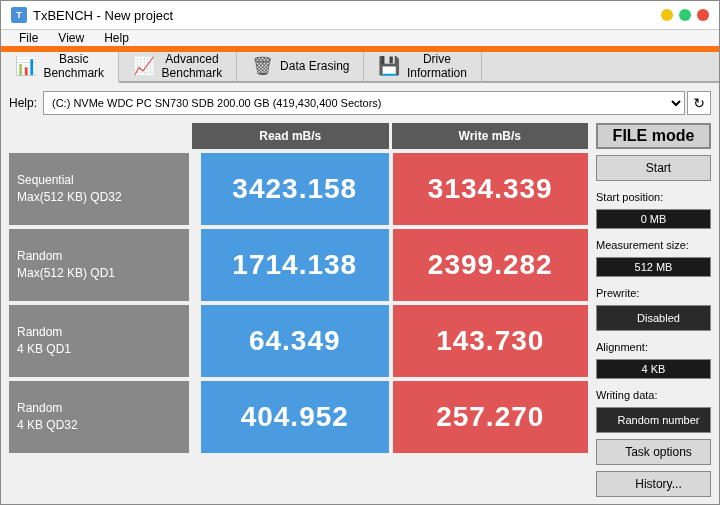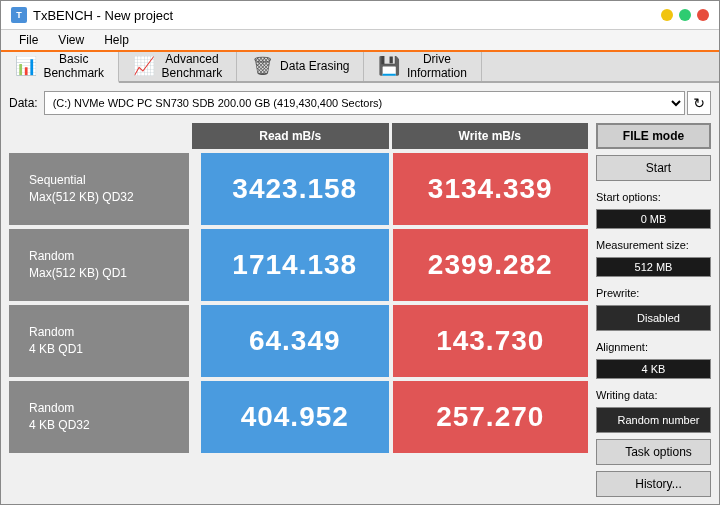--- a/index.html
+++ b/index.html
@@ -51,21 +51,21 @@
       border-radius: 50%;
       cursor: pointer;
     }
     .title-btn.close { background: #e74c3c; }
     .title-btn.minimize { background: #f1c40f; }
     .title-btn.maximize { background: #2ecc71; }
 
     
     .menu-bar {
       background: #f5f5f5;
-      border-bottom: 2px solid #f97316;
+      border-bottom: 6px solid #f97316;
       display: flex;
       padding: 2px 8px;
       height: 22px;
       align-items: center;
     }
     .menu-item {
       padding: 2px 10px;
       cursor: pointer;
       font-size: 12px;
     }
@@ -166,21 +166,21 @@
 
     .table-row {
       display: grid;
       grid-template-columns: 180px 1fr 1fr;
       gap: 4px;
       height: 72px;
     }
     .row-label {
       background: #888;
       color: white;
-      padding: 8px 20px;
+      padding: 8px 8px;
       display: flex;
       align-items: center;
       font-size: 12px;
       line-height: 1.4;
     }
     .row-value {
       display: flex;
       align-items: center;
       justify-content: center;
       font-size: 28px;
@@ -250,21 +250,21 @@
       gap: 6px;
       background: #f0f0f0;
     }
 
     .file-mode-btn {
       width: 100%;
       height: 26px;
       border: 2px solid #888;
       background: #d0d0d0;
       cursor: pointer;
-      font-size: 12px;
+      font-size: 16px;
       font-weight: bold;
     }
   </style>
 </head>
 <body>
 
 <div class="window-wrapper">
 
   <div class="title-bar">
     <div class="title-bar-left">
@@ -299,21 +299,21 @@
     </div>
     <div class="tab">
       <span class="tab-icon">💾</span>
       <div class="tab-label">Drive<br>Information</div>
     </div>
   </div>
 
   <div class="content-area">
 
     <div class="drive-bar">
-      <span class="drive-label">Data:</span>
+      <span class="drive-label">Help:</span>
       <div class="drive-select-container">
         <select class="drive-select">
           <option>(C:) NVMe WDC PC SN730 SDB  200.00 GB (419,430,400 Sectors)</option>
         </select>
         <div class="drive-refresh-btn">↻</div>
       </div>
     </div>
 
     <div style="display:flex; gap:8px; flex:1;">
 
@@ -348,21 +348,21 @@
           <div class="row-value read">404.952</div>
           <div class="row-value write">257.270</div>
         </div>
 
       </div>
 
       <div class="right-panel">
         <button class="file-mode-btn">FILE mode</button>
         <button class="right-btn">Start</button>
 
-        <div class="side-label">Start options:</div>
+        <div class="side-label">Start position:</div>
         <div class="side-value">0 MB</div>
 
         <div class="side-label">Measurement size:</div>
         <div class="side-value">512 MB</div>
 
         <div class="side-label">Prewrite:</div>
         <button class="right-btn dark">Disabled</button>
 
         <div class="side-label">Alignment:</div>
         <div class="side-value">4 KB</div>

